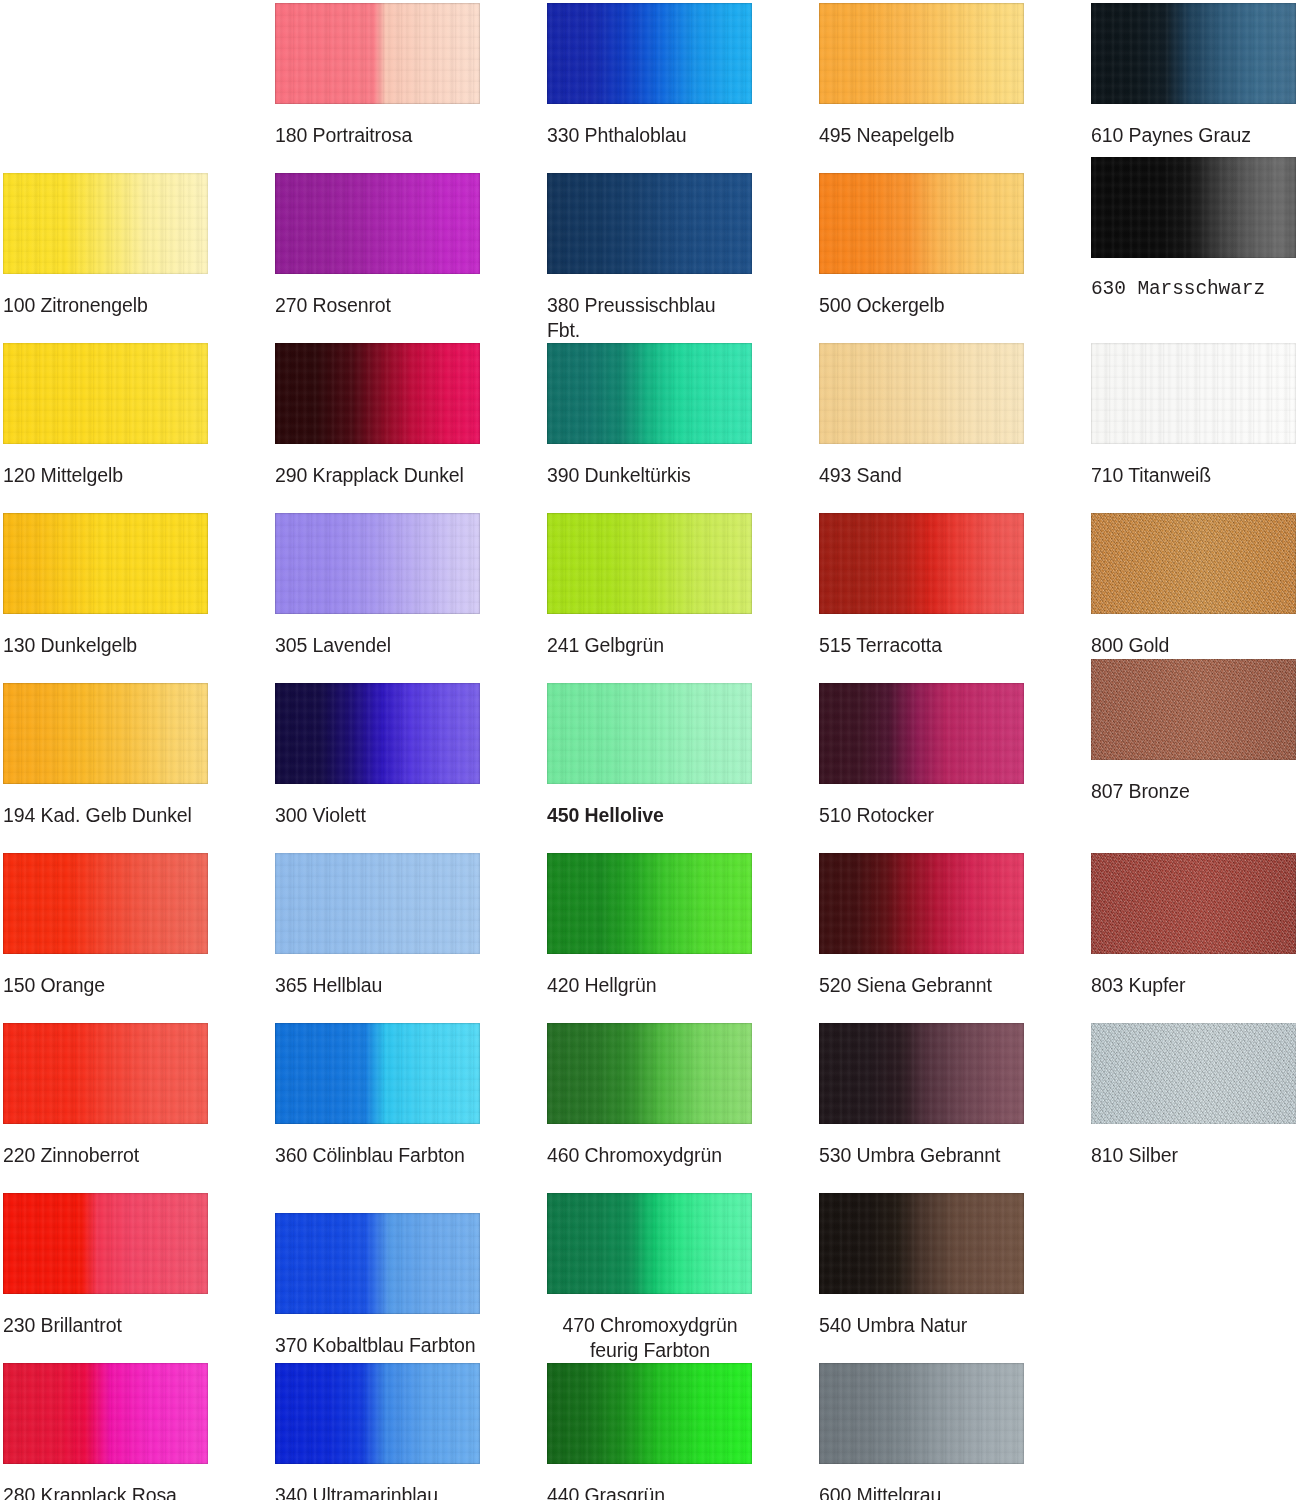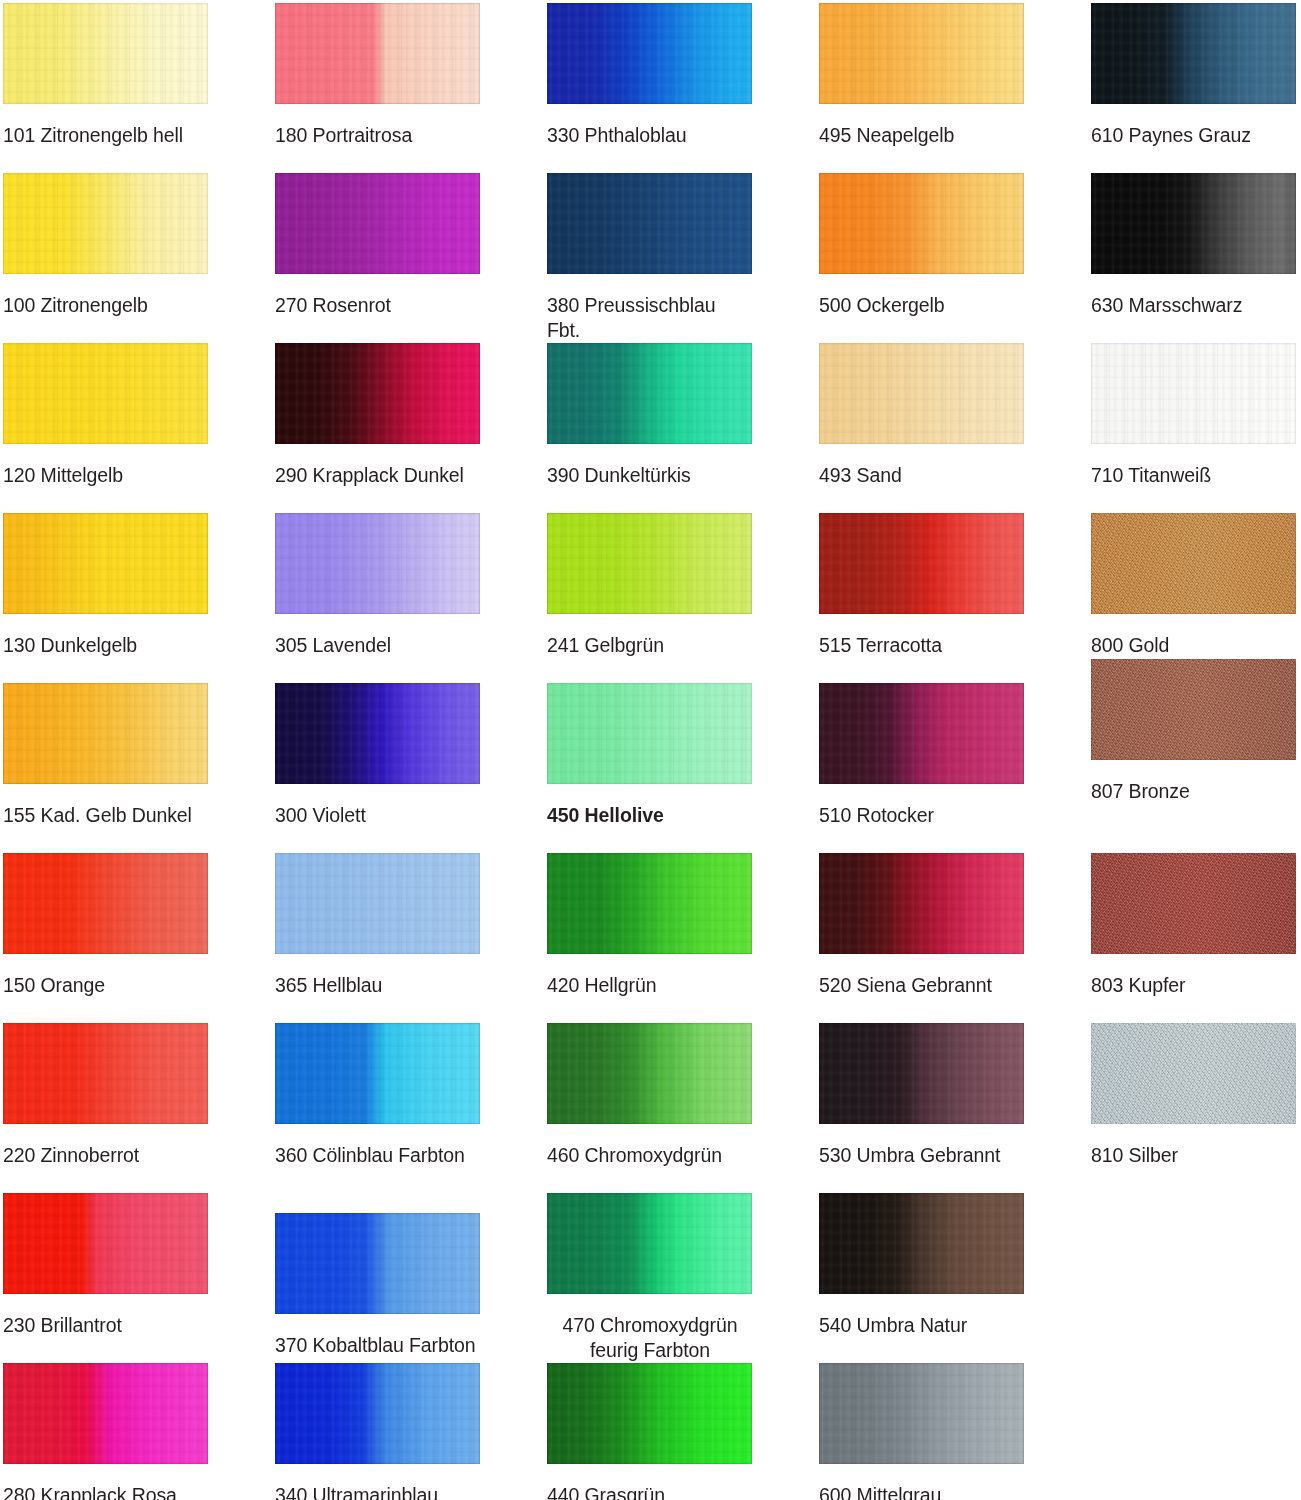--- a/index.html
+++ b/index.html
@@ -116,29 +116,20 @@
   .swatch-cell.centered .swatch-label {
     text-align: center;
     width: 212px;
     margin-left: -3px;
   }
 </style>
 </head>
 <body>
 
 <div id="chart">
-    <div class="swatch-cell" style="left: 3px; top: 3px;">
-      <div class="swatch pale">
-        <div class="base" style="background: linear-gradient(90deg, rgb(247, 234, 106) 0%, rgb(248, 236, 116) 26%, rgb(251, 243, 163) 52%, rgb(252, 247, 198) 74%, rgb(253, 249, 212) 100%);"></div>
-        <div class="grain"></div>
-        <div class="grain2"></div>
-        <div class="edge"></div>
-      </div>
-      <div class="swatch-label">101 Zitronengelb hell</div>
-    </div>
     <div class="swatch-cell" style="left: 3px; top: 173px;">
       <div class="swatch pale">
         <div class="base" style="background: linear-gradient(90deg, rgb(251, 224, 38) 0%, rgb(252, 225, 44) 30%, rgb(251, 232, 95) 48%, rgb(252, 240, 160) 70%, rgb(253, 244, 189) 100%);"></div>
         <div class="grain"></div>
         <div class="grain2"></div>
         <div class="edge"></div>
       </div>
       <div class="swatch-label">100 Zitronengelb</div>
     </div>
     <div class="swatch-cell" style="left: 3px; top: 343px;">
@@ -159,21 +150,21 @@
       </div>
       <div class="swatch-label">130 Dunkelgelb</div>
     </div>
     <div class="swatch-cell" style="left: 3px; top: 683px;">
       <div class="swatch">
         <div class="base" style="background: linear-gradient(90deg, rgb(249, 168, 27) 0%, rgb(249, 173, 30) 20%, rgb(249, 184, 39) 40%, rgb(249, 195, 66) 62%, rgb(250, 210, 103) 82%, rgb(251, 217, 122) 100%);"></div>
         <div class="grain"></div>
         <div class="grain2"></div>
         <div class="edge"></div>
       </div>
-      <div class="swatch-label">155 Kad. Gelb Dunkel</div>
+      <div class="swatch-label">194 Kad. Gelb Dunkel</div>
     </div>
     <div class="swatch-cell" style="left: 3px; top: 853px;">
       <div class="swatch">
         <div class="base" style="background: linear-gradient(90deg, rgb(246, 43, 12) 0%, rgb(246, 45, 14) 32%, rgb(243, 70, 48) 52%, rgb(241, 90, 72) 72%, rgb(240, 105, 90) 100%);"></div>
         <div class="grain"></div>
         <div class="grain2"></div>
         <div class="edge"></div>
       </div>
       <div class="swatch-label">150 Orange</div>
     </div>
@@ -450,21 +441,21 @@
     </div>
     <div class="swatch-cell" style="left: 1091px; top: 3px;">
       <div class="swatch">
         <div class="base" style="background: linear-gradient(90deg, rgb(12, 20, 25) 0%, rgb(13, 22, 27) 22%, rgb(16, 28, 36) 36%, rgb(29, 62, 87) 48%, rgb(45, 88, 119) 62%, rgb(58, 107, 140) 80%, rgb(65, 111, 143) 100%);"></div>
         <div class="grain"></div>
         <div class="grain2"></div>
         <div class="edge"></div>
       </div>
       <div class="swatch-label">610 Paynes Grauz</div>
     </div>
-    <div class="swatch-cell" style="left: 1091px; top: 173px;">
+    <div class="swatch-cell" style="left: 1091px; top: 157px; font-family: Liberation Mono, monospace;">
       <div class="swatch">
         <div class="base" style="background: linear-gradient(90deg, rgb(10, 10, 10) 0%, rgb(11, 11, 11) 34%, rgb(20, 20, 20) 48%, rgb(59, 59, 59) 62%, rgb(92, 92, 92) 78%, rgb(108, 108, 108) 92%, rgb(94, 94, 94) 100%);"></div>
         <div class="grain"></div>
         <div class="grain2"></div>
         <div class="edge"></div>
       </div>
       <div class="swatch-label">630 Marsschwarz</div>
     </div>
     <div class="swatch-cell" style="left: 1091px; top: 343px;">
       <div class="swatch pale">

